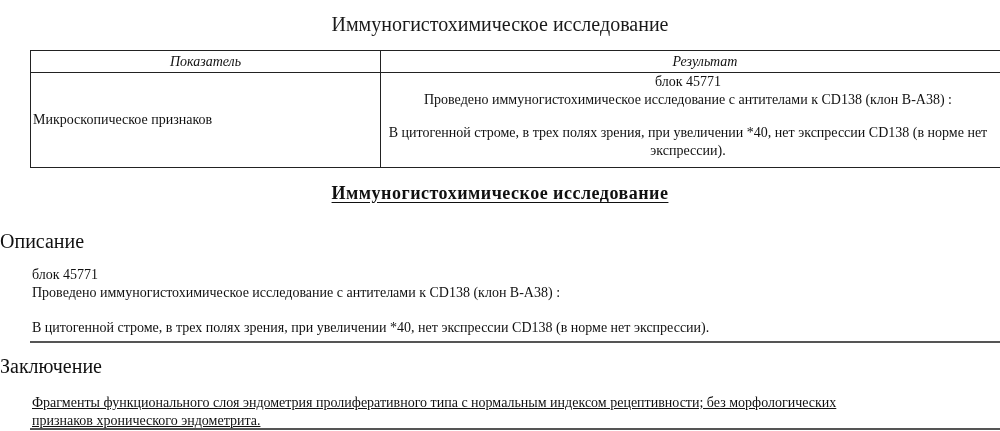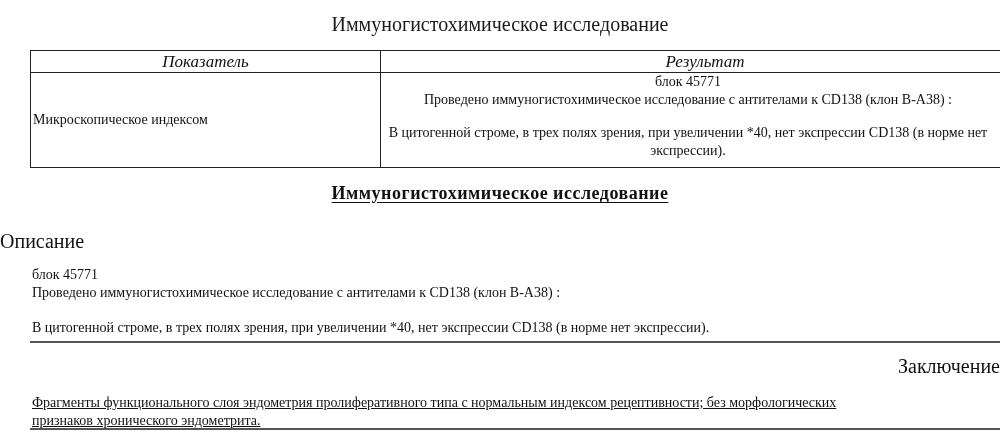--- a/index.html
+++ b/index.html
@@ -16,62 +16,62 @@
   }
   table.ihc {
     position: absolute; top: 50px; left: 30px; width: 1000px;
     border-collapse: collapse; font-size: 14px;
   }
   table.ihc th, table.ihc td {
     border: 1.5px solid #222; padding: 0;
   }
   table.ihc th {
     font-weight: normal; font-style: italic; height: 21px; text-align: center;
-    font-size: 17px;
+    font-size: 14px;
   }
   table.ihc th.c1 { width: 349px; }
   table.ihc td.c1 { padding-left: 2px; vertical-align: middle; height: 94px; }
   table.ihc td.c2 { text-align: center; vertical-align: top; line-height: 18px; padding-right: 34px; }
   .gap { height: 15px; }
   .h-bold {
     top: 183px; left: 0; width: 1000px; text-align: center;
     font-size: 18px; font-weight: bold; letter-spacing: 0.5px;
   }
   .h-bold span { text-decoration: underline; text-underline-offset: 3px; }
   .h-desc {
     top: 230px; left: 0; width: 1000px; font-size: 20px;
   }
   .desc {
     top: 266px; left: 32px; font-size: 14px; line-height: 18px;
   }
   .rule {
     left: 30px; width: 970px; height: 0; border-top: 2px solid #555;
   }
   .h-concl {
-    top: 355px; left: 0; width: 1000px; text-align: right; font-size: 20px;
+    top: 355px; left: 0; width: 1000px; text-align: left; font-size: 20px;
   }
   .concl {
     top: 394px; left: 32px; font-size: 14px; line-height: 18px; width: 820px; text-decoration: underline;
   }
 </style>
 </head>
 <body>
 
 <div class="abs title-main">Иммуногистохимическое исследование</div>
 
 <table class="ihc">
   <thead>
     <tr>
       <th class="c1">Показатель</th>
       <th class="c2">Результат</th>
     </tr>
   </thead>
   <tbody>
     <tr>
-      <td class="c1">Микроскопическое индексом</td>
+      <td class="c1">Микроскопическое признаков</td>
       <td class="c2">
         <div>блок 45771</div>
         <div>Проведено иммуногистохимическое исследование с антителами к CD138 (клон B-A38) :</div>
         <div class="gap"></div>
         <div>В цитогенной строме, в трех полях зрения, при увеличении *40, нет экспрессии CD138 (в норме нет экспрессии).</div>
       </td>
     </tr>
   </tbody>
 </table>
 

